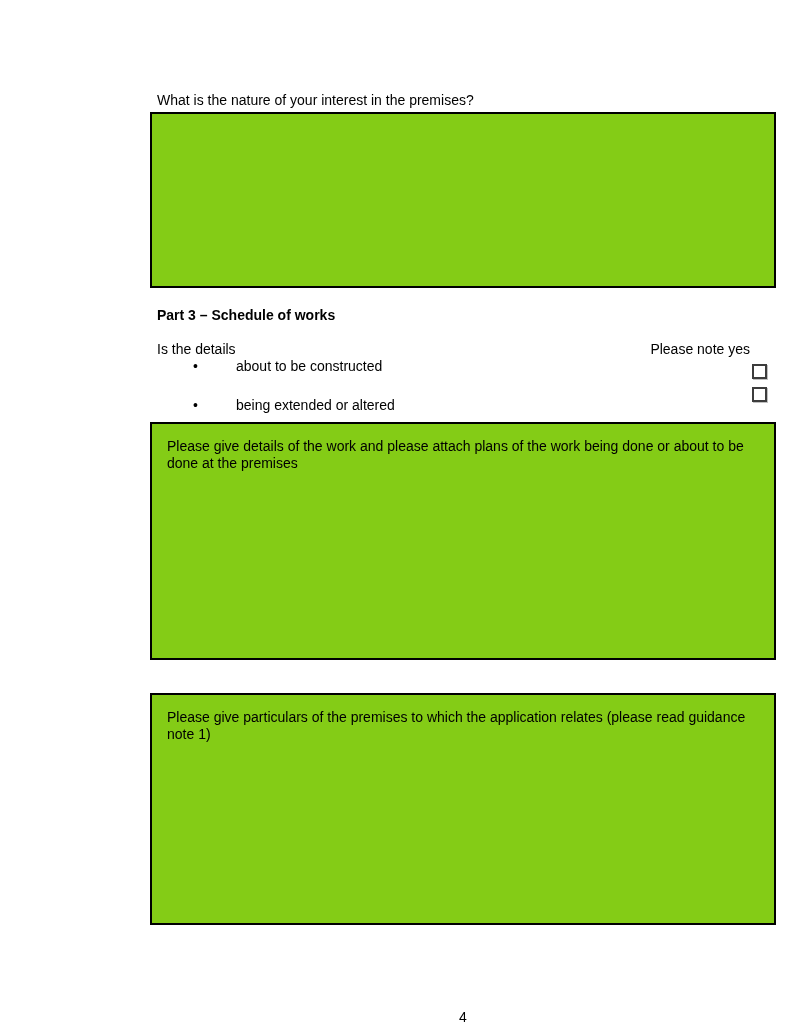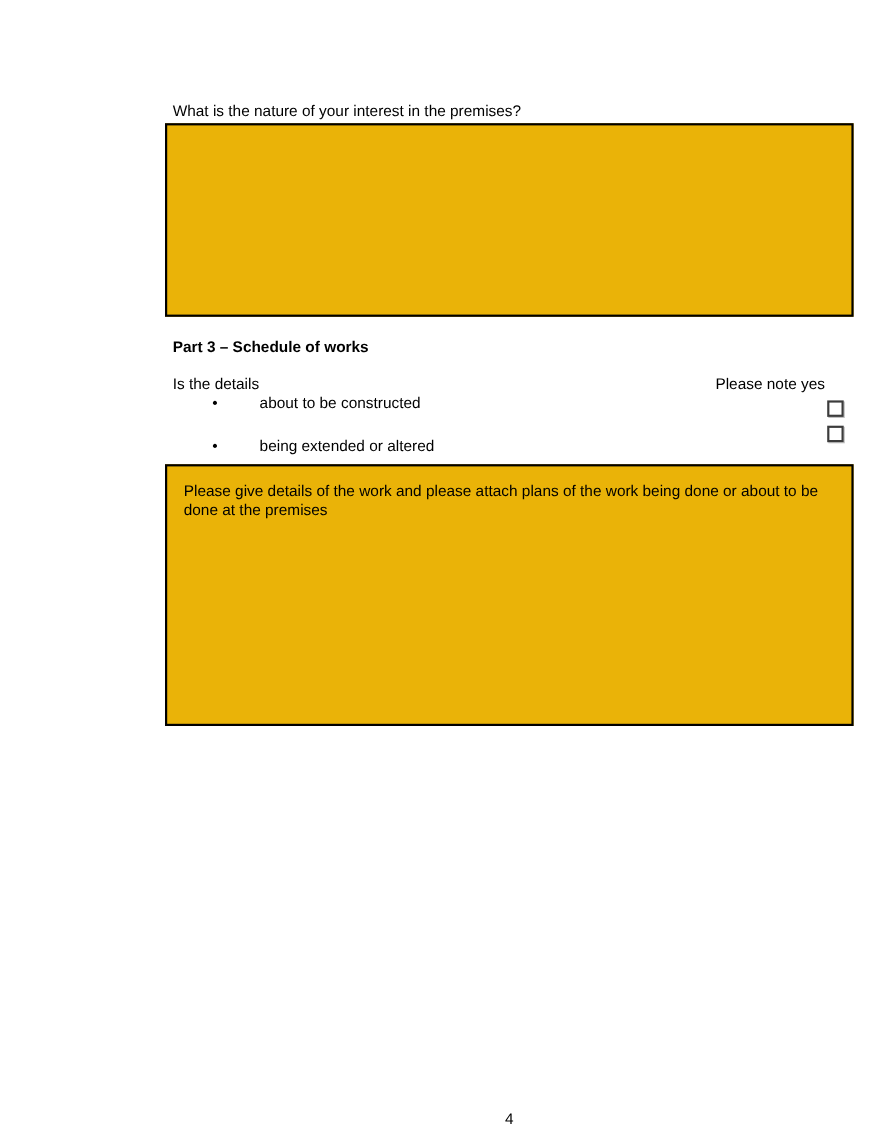--- a/index.html
+++ b/index.html
@@ -15,21 +15,21 @@
     color: #000000;
     overflow: hidden;
   }
   .abs { position: absolute; }
   .q1-label { left: 117px; top: 52px; }
   .answer-box {
     position: absolute;
     left: 110px;
     width: 626px;
     border: 2px solid #000000;
-    background: #eab308;
+    background: #84cc16;
   }
   .box1 { top: 72px; height: 176px; }
   .box2 { top: 382px; height: 238px; padding: 4px 3px 4px 5px; }
   .box3 { top: 653px; height: 232px; padding: 4px 3px 4px 5px; }
   .part3-heading { left: 117px; top: 267px; font-weight: bold; }
   .premises-q { left: 117px; top: 301px; }
   .tick-instr { right: 70px; top: 301px; }
   .option-row { position: absolute; left: 143px; }
   .option1 { top: 308px; }
   .option2 { top: 347px; }
@@ -75,16 +75,19 @@
 
   <div class="option-row option2">
     <span class="bullet">•</span><span>being extended or altered</span>
   </div>
   <span class="checkbox cb2"></span>
 
   <div class="answer-box box2">
     <div>Please give details of the work and please attach plans of the work being done or about to be done at the premises</div>
   </div>
 
+  <div class="answer-box box3">
+    <div>Please give particulars of the premises to which the application relates (please read guidance note 1)</div>
+  </div>
 
   <div class="page-number">4</div>
 
 </div>
 
 </body></html>

